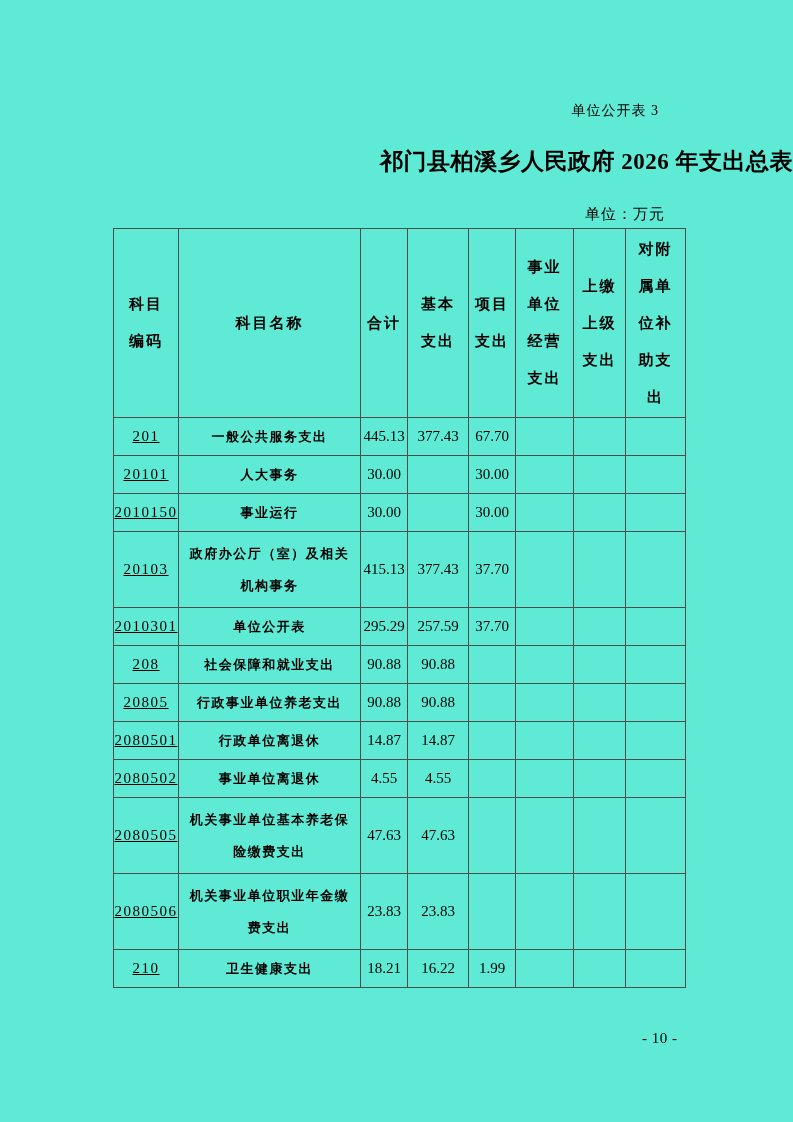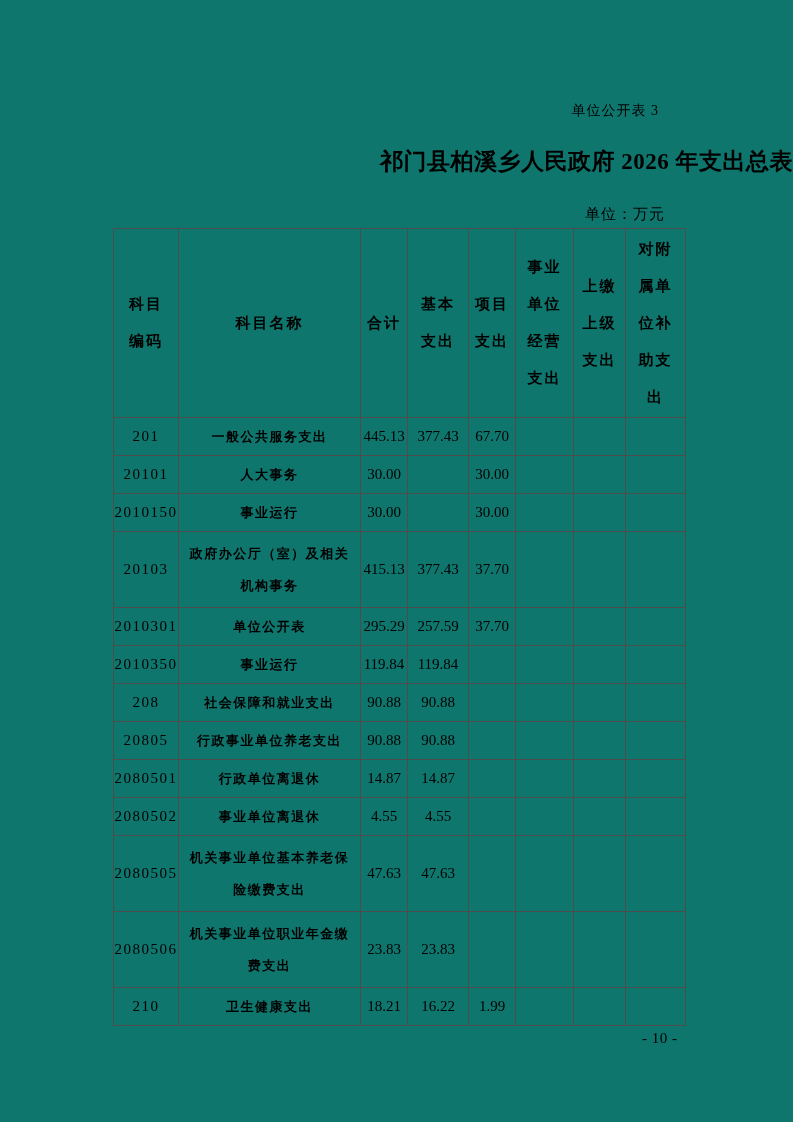--- a/index.html
+++ b/index.html
@@ -4,21 +4,21 @@
 <style>
   html, body {
     margin: 0;
     padding: 0;
     background: #ffffff;
   }
   .page {
     position: relative;
     width: 793px;
     height: 1122px;
-    background: #0f766e;
+    background: #5eead4;
     color: #000000;
     font-family: "Liberation Serif", "DejaVu Serif", serif;
     overflow: hidden;
   }
   .doc-label {
     position: absolute;
     top: 102px;
     right: 134px;
     font-size: 14px;
     letter-spacing: 1px;
@@ -73,20 +73,21 @@
   }
   table.budget tbody tr {
     height: 38px;
   }
   table.budget tbody tr.tall {
     height: 76px;
   }
   td.cell-code {
     font-size: 15px;
     letter-spacing: 1.5px;
+    text-decoration: underline;
   }
   td.cell-name {
     font-size: 13px;
     letter-spacing: 1.5px;
     line-height: 32px;
     white-space: pre-line;
     font-weight: bold;
   }
   td.cell-num {
     font-size: 15px;
@@ -190,30 +191,20 @@
           <td class="cell-code">2010301</td>
           <td class="cell-name">单位公开表</td>
           <td class="cell-num">295.29</td>
           <td class="cell-num">257.59</td>
           <td class="cell-num">37.70</td>
           <td class="cell-num"></td>
           <td class="cell-num"></td>
           <td class="cell-num"></td>
         </tr>
         <tr>
-          <td class="cell-code">2010350</td>
-          <td class="cell-name">事业运行</td>
-          <td class="cell-num">119.84</td>
-          <td class="cell-num">119.84</td>
-          <td class="cell-num"></td>
-          <td class="cell-num"></td>
-          <td class="cell-num"></td>
-          <td class="cell-num"></td>
-        </tr>
-        <tr>
           <td class="cell-code">208</td>
           <td class="cell-name">社会保障和就业支出</td>
           <td class="cell-num">90.88</td>
           <td class="cell-num">90.88</td>
           <td class="cell-num"></td>
           <td class="cell-num"></td>
           <td class="cell-num"></td>
           <td class="cell-num"></td>
         </tr>
         <tr>

